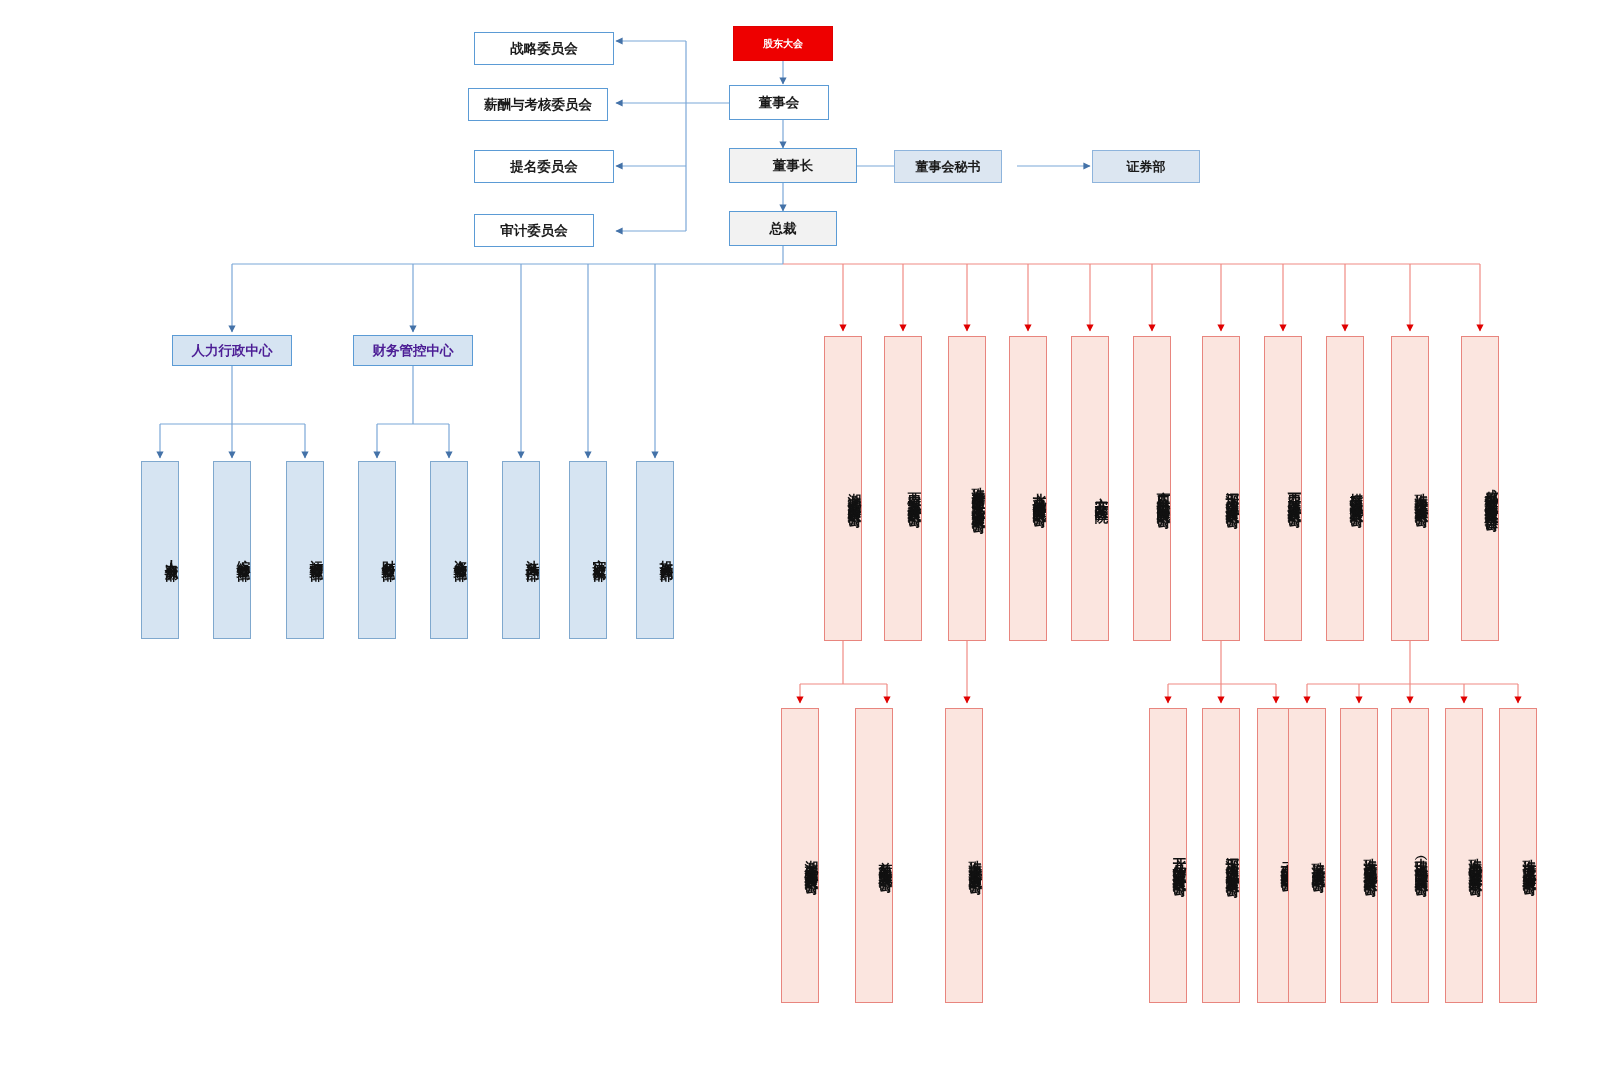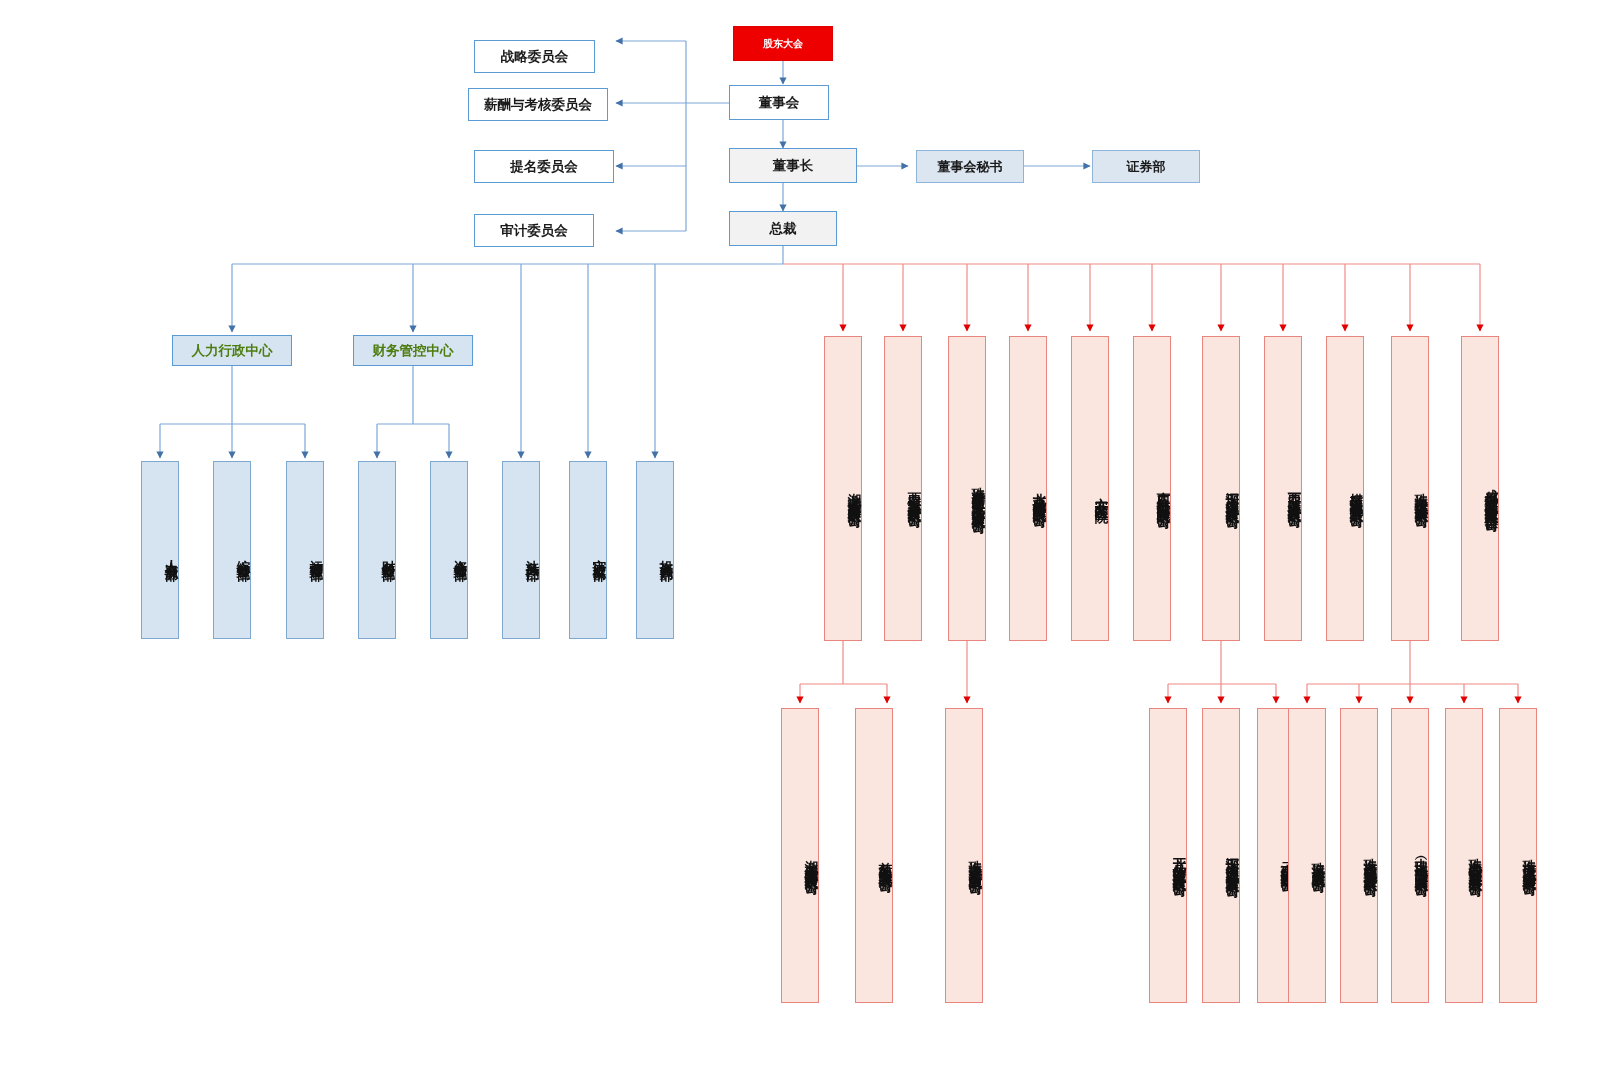--- a/index.html
+++ b/index.html
@@ -5,21 +5,21 @@
   html,body{margin:0;padding:0;background:#ffffff;}
   body{font-family:"Liberation Sans","DejaVu Sans",sans-serif;}
   #canvas{position:relative;width:1605px;height:1080px;overflow:hidden;background:#fff;}
   svg#wires{position:absolute;left:0;top:0;width:1605px;height:1080px;pointer-events:none;}
 
   .box{position:absolute;box-sizing:border-box;display:flex;align-items:center;justify-content:center;text-align:center;}
 
   
   .b-blue{border:1px solid #5B9BD5;background:#ffffff;color:#1a1a1a;font-size:13.5px;font-weight:bold;}
   .b-gray{border:1px solid #5B9BD5;background:#F2F2F2;color:#1a1a1a;font-size:13.5px;font-weight:bold;}
-  .b-fill{border:1px solid #5B9BD5;background:#D6E4F2;color:#4d7c0f;font-size:13.5px;font-weight:bold;}
+  .b-fill{border:1px solid #5B9BD5;background:#D6E4F2;color:#4c1d95;font-size:13.5px;font-weight:bold;}
   .b-red{border:1px solid #E00000;background:#EE0000;color:#ffffff;font-size:10px;font-weight:bold;}
   .b-sec{border:1px solid #8EB4DC;background:#DCE6F1;color:#1a1a1a;font-size:13px;font-weight:bold;}
 
   
   .b-dept{border:1px solid #7FA8CE;background:#D6E4F2;color:#111;font-size:13.5px;font-weight:bold;
           writing-mode:vertical-rl;text-orientation:upright;letter-spacing:2px;
           align-items:flex-start;padding-top:8px;justify-content:center;line-height:1.05;}
   
   .b-sub{border:1px solid #E8857E;background:#FBE5DF;color:#111;font-size:13.5px;font-weight:bold;
          writing-mode:vertical-rl;text-orientation:upright;letter-spacing:2px;
@@ -120,25 +120,25 @@
   </svg>
 
   <div class="box b-red" style="left:733px;top:26px;width:100px;height:35px;">股东大会</div>
 
   <div class="box b-blue" style="left:729px;top:85px;width:100px;height:35px;">董事会</div>
 
   <div class="box b-gray" style="left:729px;top:148px;width:128px;height:35px;">董事长</div>
 
   <div class="box b-gray" style="left:729px;top:211px;width:108px;height:35px;">总裁</div>
 
-  <div class="box b-sec" style="left:916px;top:150px;width:108px;height:33px;">董事会秘书</div>
+  <div class="box b-sec" style="left:894px;top:150px;width:108px;height:33px;">董事会秘书</div>
 
   <div class="box b-sec" style="left:1092px;top:150px;width:108px;height:33px;">证券部</div>
 
-  <div class="box b-blue" style="left:474px;top:40px;width:121px;height:33px;">战略委员会</div>
+  <div class="box b-blue" style="left:474px;top:32px;width:140px;height:33px;">战略委员会</div>
   <div class="box b-blue" style="left:468px;top:88px;width:140px;height:33px;">薪酬与考核委员会</div>
   <div class="box b-blue" style="left:474px;top:150px;width:140px;height:33px;">提名委员会</div>
   <div class="box b-blue" style="left:474px;top:214px;width:120px;height:33px;">审计委员会</div>
 
   <div class="box b-fill" style="left:172px;top:335px;width:120px;height:31px;">人力行政中心</div>
   <div class="box b-fill" style="left:353px;top:335px;width:120px;height:31px;">财务管控中心</div>
 
   <div class="box b-dept" style="left:141px;top:461px;width:38px;height:178px;">人力资源部</div>
   <div class="box b-dept" style="left:213px;top:461px;width:38px;height:178px;">综合管理部</div>
   <div class="box b-dept" style="left:286px;top:461px;width:38px;height:178px;">运营管理部</div>

